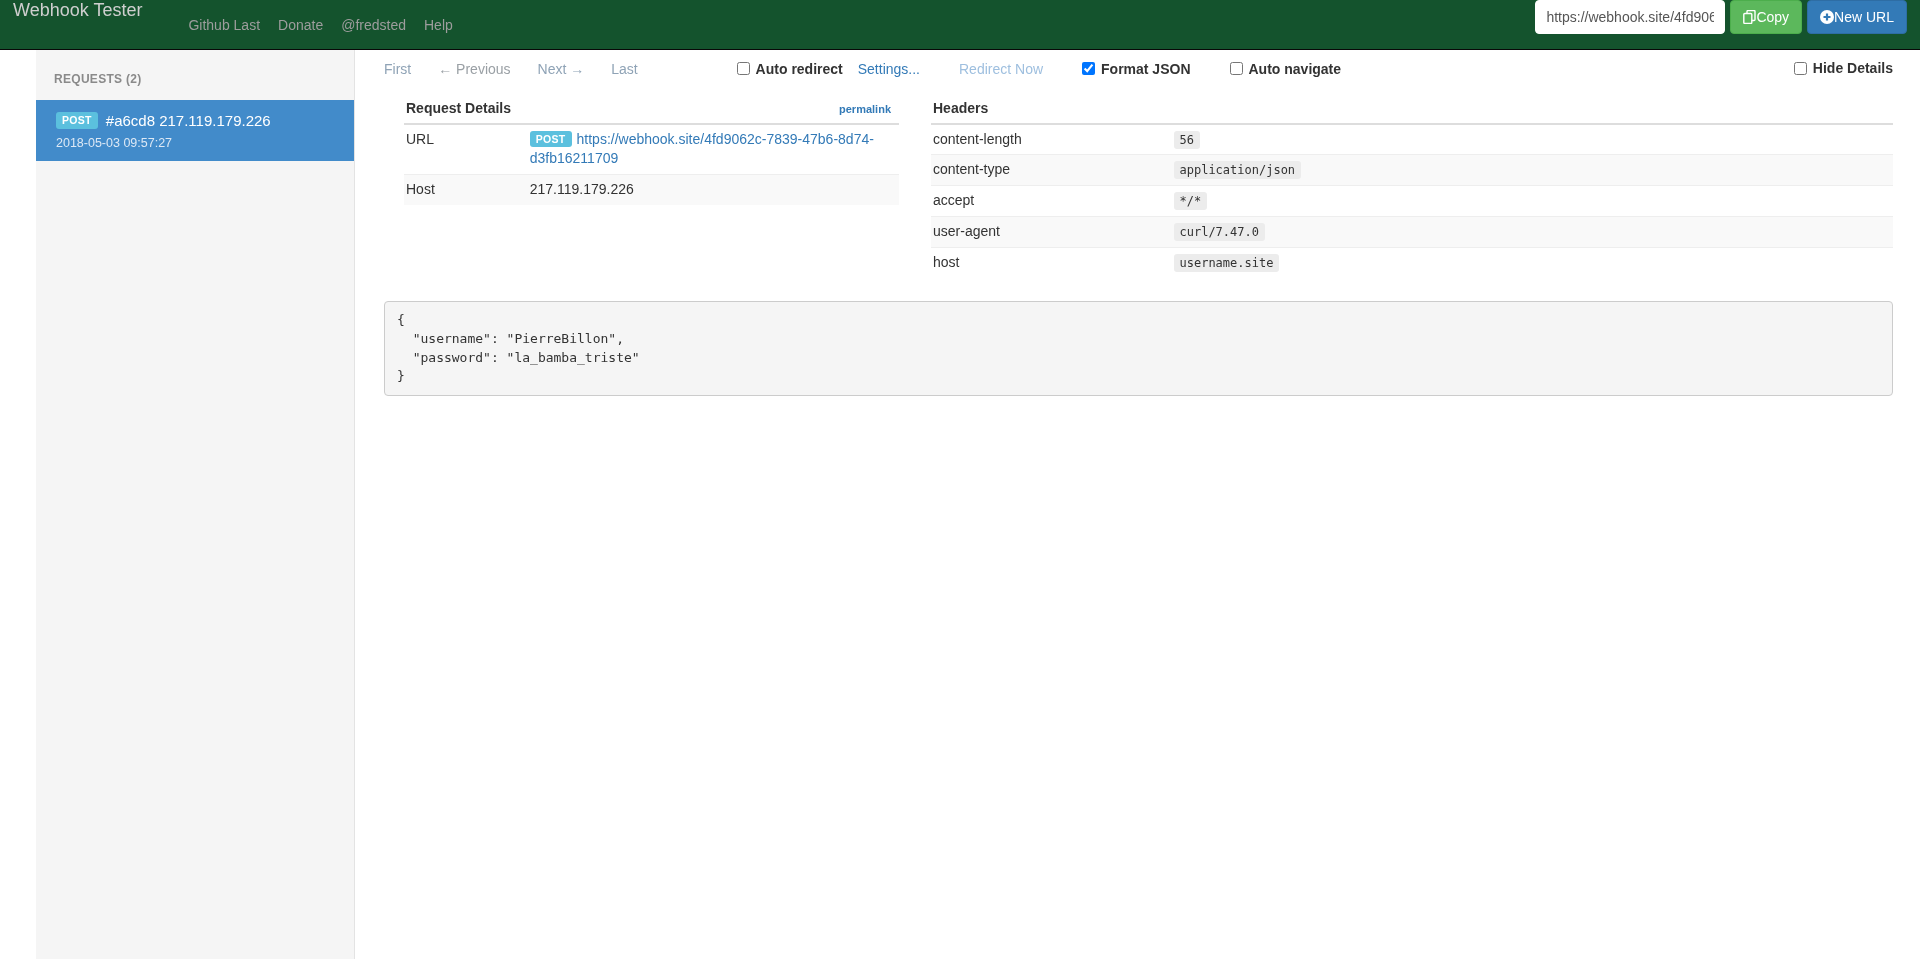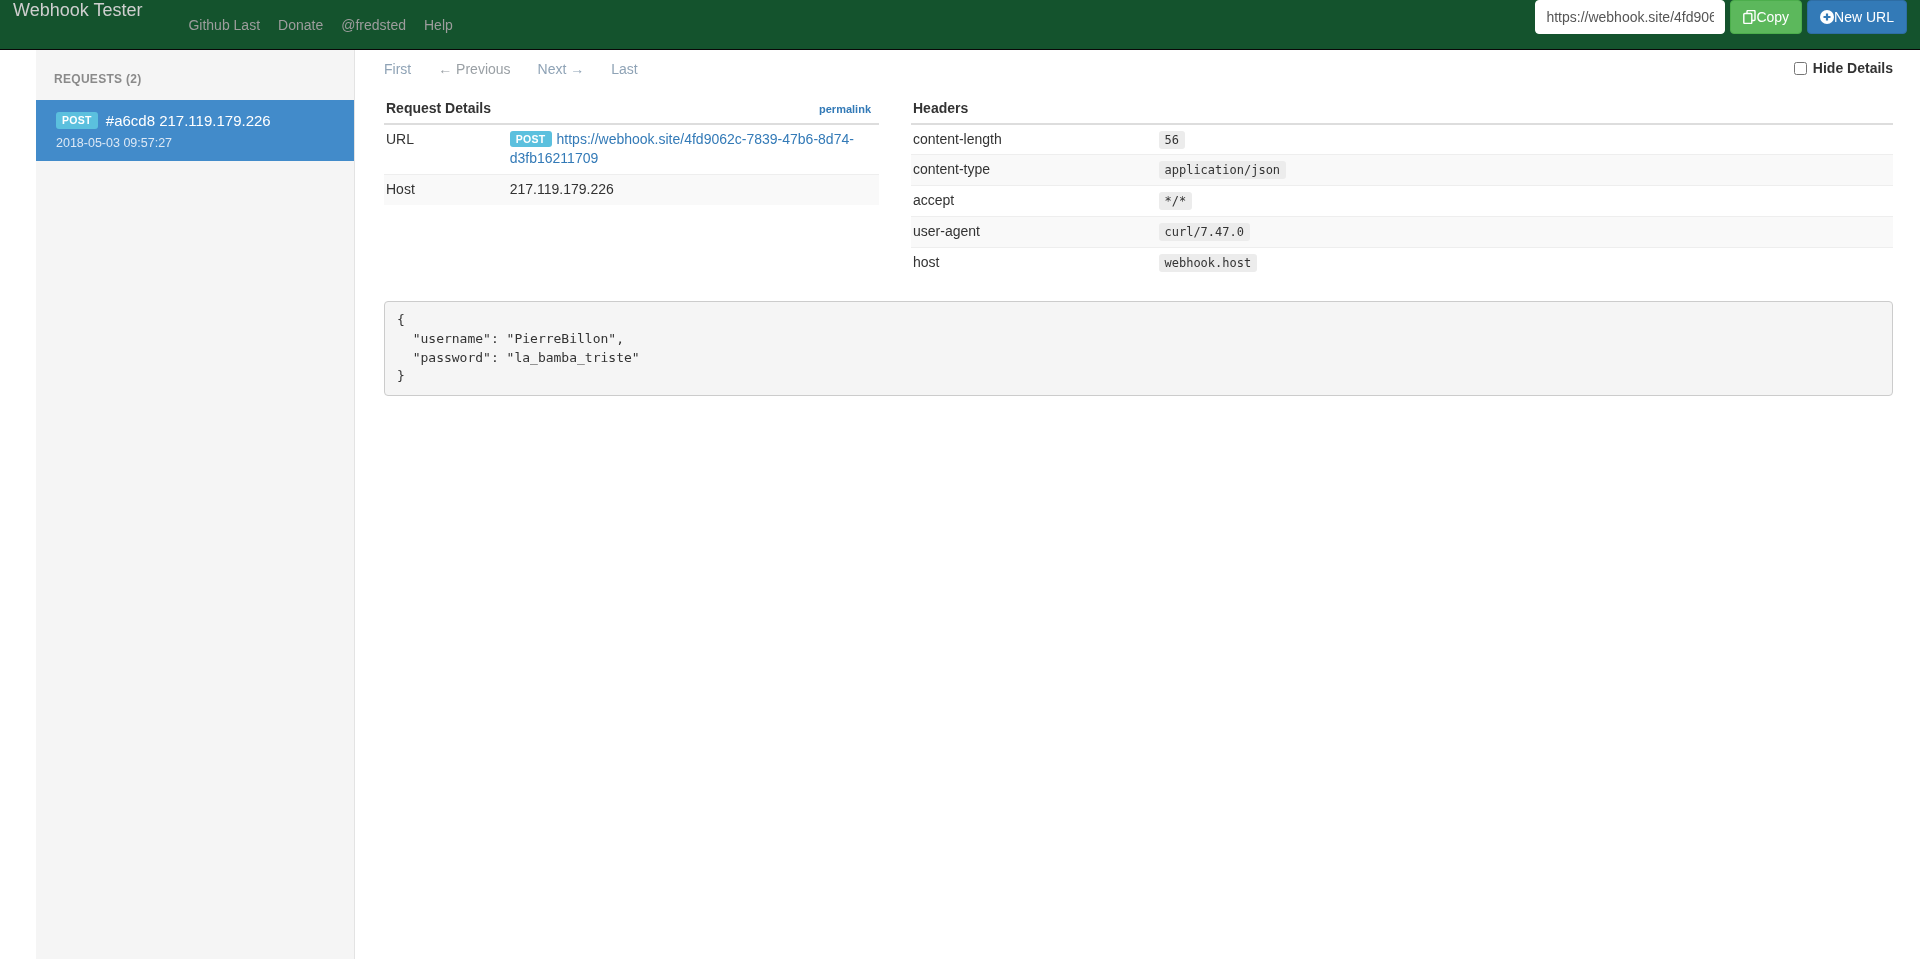--- a/index.html
+++ b/index.html
@@ -154,21 +154,21 @@
   }
   .toolbar input[type=checkbox], .hide-details input[type=checkbox] {
     width: 13px; height: 13px; margin: 0; cursor: pointer;
   }
   .link-settings { color: #337ab7; }
   .link-redirect-now { color: #9ebfdf; }
   .gap-left { margin-left: 24px; }
   .hide-details { margin-left: auto; }
 
   
-  .columns { display: flex; gap: 32px; align-items: flex-start; }
+  .columns { display: flex; gap: 32px; align-items: flex-start; margin-left: 20px; }
   .col-left  { flex: 0 0 495px; }
   .col-right { flex: 1; }
   table { width: 100%; border-collapse: collapse; }
   th { text-align: left; font-weight: bold; font-size: 14px; padding: 6px 8px 7px 2px; border-bottom: 2px solid #ddd; }
   th.permalink-cell { text-align: right; }
   th.permalink-cell a { font-weight: bold; color: #337ab7; font-size: 11px; }
   td { padding: 5px 8px 5px 2px; font-size: 14px; vertical-align: top; border-top: 1px solid #eee; line-height: 1.42; }
   tbody tr:first-child td { border-top: none; }
   tbody tr:nth-child(even) { background: #f9f9f9; }
   td.label-col { width: 25%; color: #333; }
@@ -247,20 +247,36 @@
 
   <main class="main">
 
     <div class="controls-row">
       <div class="pagination">
         <a class="pg-link">First</a>
         <a class="pg-link pg-prev">← Previous</a>
         <a class="pg-link">Next →</a>
         <a class="pg-link">Last</a>
       </div>
+      <div class="toolbar">
+        <label>
+          <input type="checkbox" style="">
+          <span>Auto redirect</span>
+        </label>
+        <a class="link-settings">Settings...</a>
+        <a class="link-redirect-now gap-left">Redirect Now</a>
+        <label class="gap-left">
+          <input type="checkbox" checked="" style="">
+          <span>Format JSON</span>
+        </label>
+        <label class="gap-left">
+          <input type="checkbox" style="">
+          <span>Auto navigate</span>
+        </label>
+      </div>
       <div class="hide-details">
         <label>
           <input type="checkbox" style="">
           <span>Hide Details</span>
         </label>
       </div>
     </div>
 
     <div class="columns">
 
@@ -308,21 +324,21 @@
             <tr>
               <td class="label-col">accept</td>
               <td><span class="code-pill">*/*</span></td>
             </tr>
             <tr>
               <td class="label-col">user-agent</td>
               <td><span class="code-pill">curl/7.47.0</span></td>
             </tr>
             <tr>
               <td class="label-col">host</td>
-              <td><span class="code-pill">webhook.host</span></td>
+              <td><span class="code-pill">username.site</span></td>
             </tr>
           </tbody>
         </table>
       </section>
     </div>
 
     <pre class="body-block">{
   "username": "PierreBillon",
   "password": "la_bamba_triste"
 }</pre>

